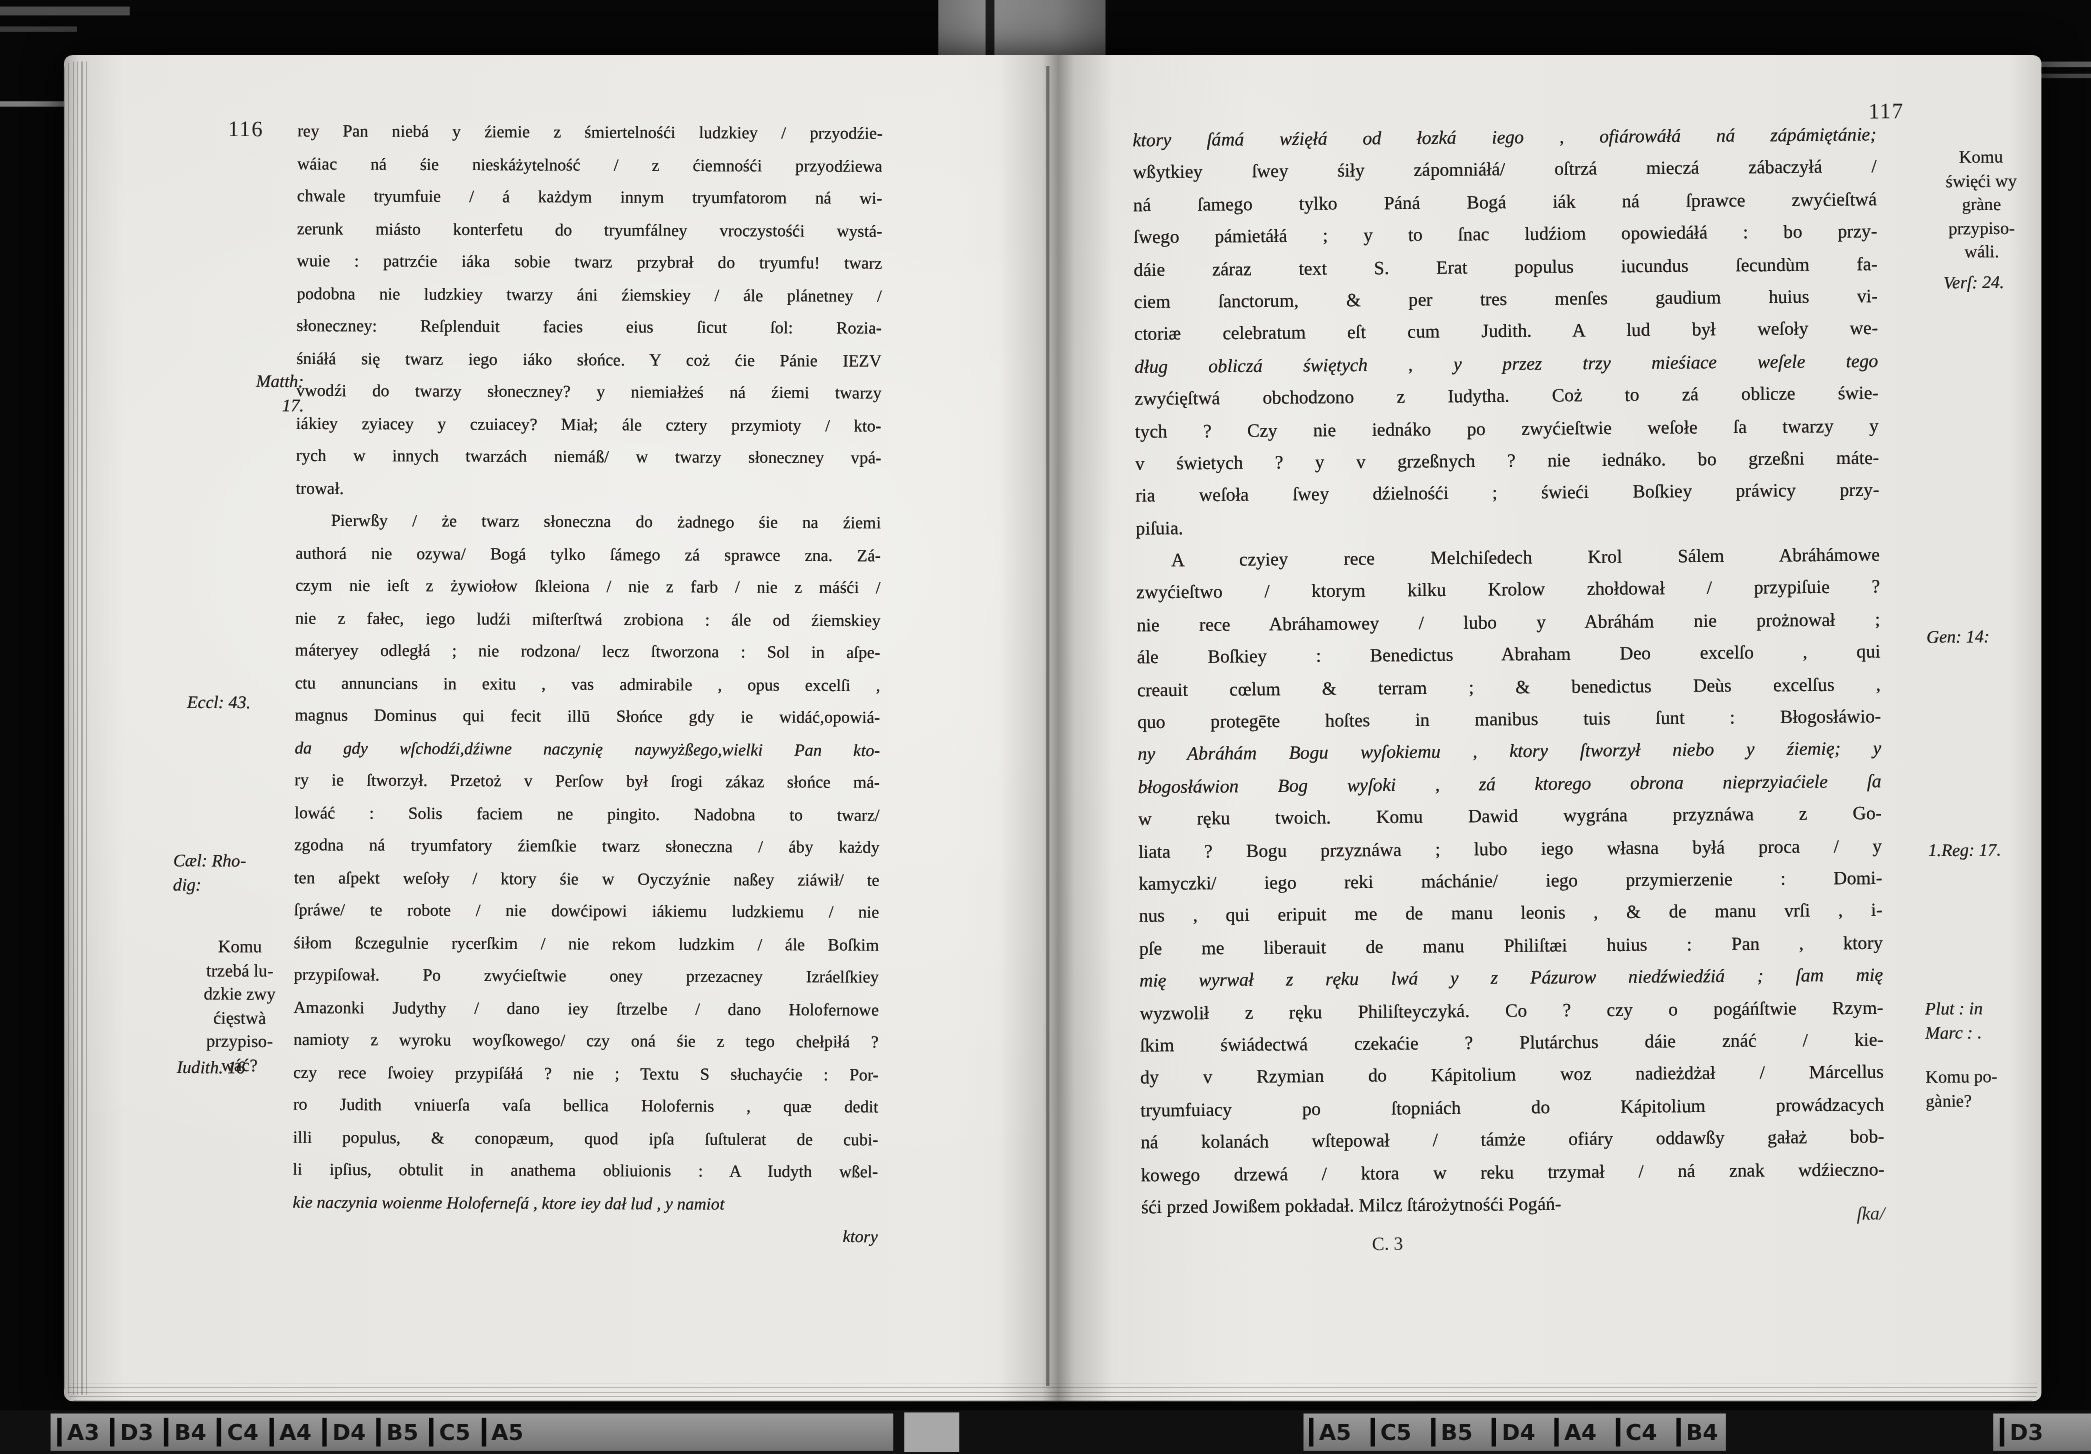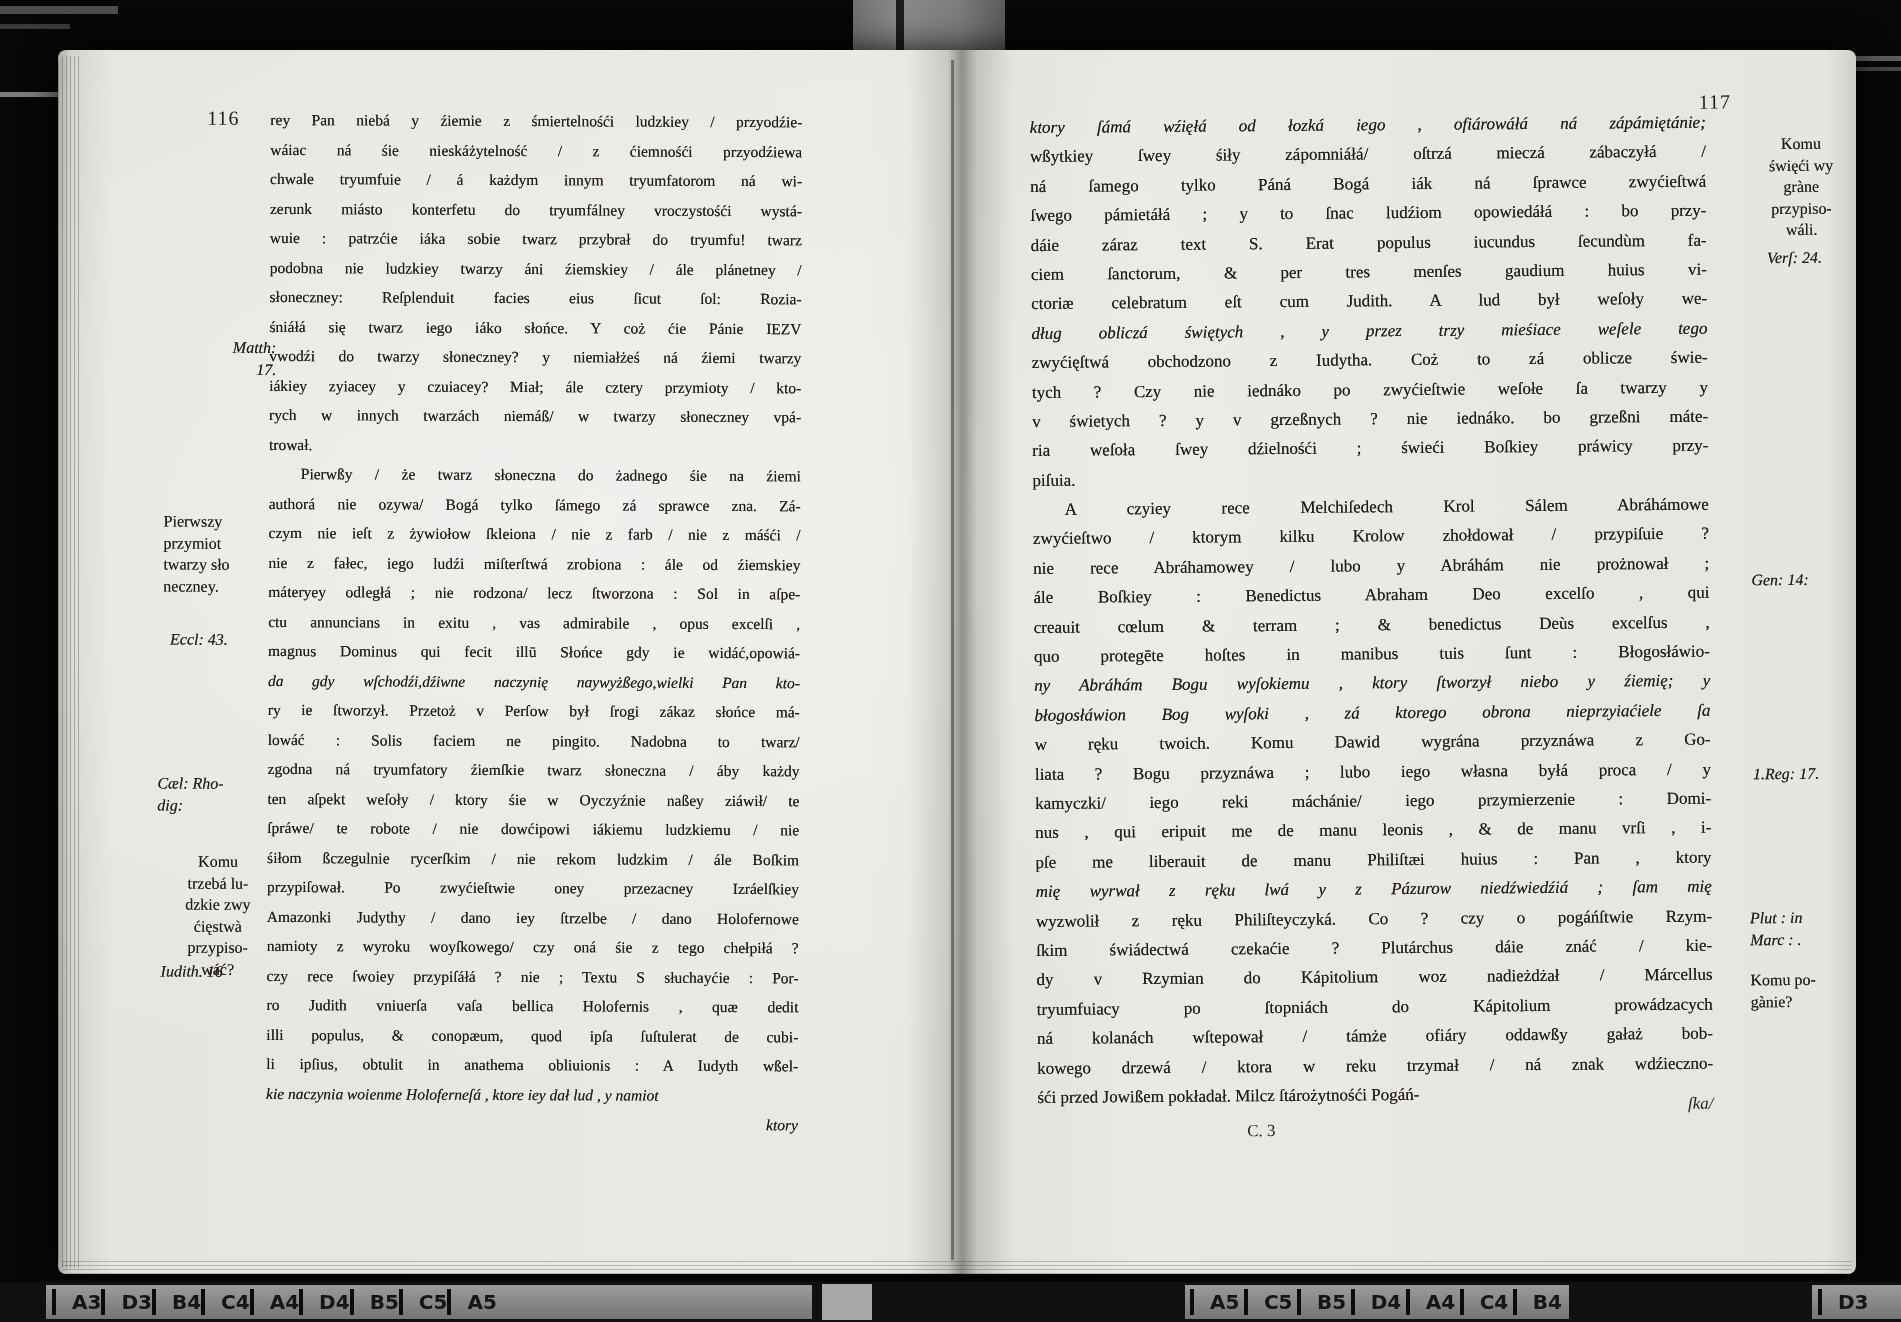--- a/index.html
+++ b/index.html
@@ -83,21 +83,21 @@
   .band{position:absolute;top:3px;height:34px;background:linear-gradient(180deg,#9b9b9b,#868686 55%,#747474);}
   .band-left-bg{left:46px;width:766px;}
   .band-right-bg{left:1185px;width:384px;}
   .band-far{left:1812px;width:89px;display:flex;align-items:center;padding-left:6px;box-sizing:border-box;}
   .labelrow{position:absolute;top:3px;height:34px;display:flex;justify-content:space-between;align-items:center;}
   .row-left{left:52px;width:424px;}
   .row-right{left:1190px;width:372px;}
   .rlabel{
     font-family:"DejaVu Sans","Liberation Sans",sans-serif;
     font-weight:bold;font-size:20px;color:#151515;
-    border-left:4px solid #0b0b0b;padding-left:16px;line-height:26px;
+    border-left:4px solid #0b0b0b;padding-left:5px;line-height:26px;
   }
   .bright-block{position:absolute;left:822px;top:2px;width:50px;height:36px;background:#a8a8a8;}
 </style>
 </head>
 <body>
 
 <div class="artifact a-top-center"></div>
 <div class="artifact a-top-center-line"></div>
 <div class="artifact a-left-1"></div>
 <div class="artifact a-left-2"></div>
@@ -107,24 +107,20 @@
 
 <div class="book">
   <div class="spine"></div>
   <div class="spine-line"></div>
 
   <div class="page page-left">
     <div class="pgnum pgnum-left">116</div>
 
     <div class="note n-matth">Matth:
 17.</div>
-    <div class="note n-first">Pierwszy
-przymiot
-twarzy sło
-neczney.</div>
     <div class="note n-eccl">Eccl:  43.</div>
     <div class="note n-cael">Cæl:  Rho-
 dig:</div>
     <div class="note n-komu">Komu
 trzebá lu-
 dzkie zwy
 ćięstwà
 przypiso-
 wáć?</div>
     <div class="note n-iudith">Iudith. 16</div>

